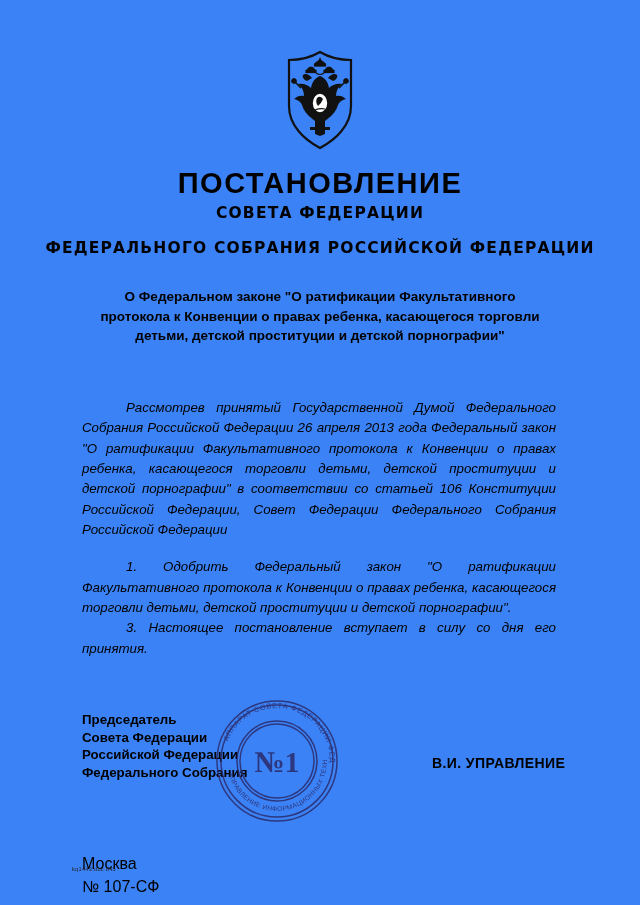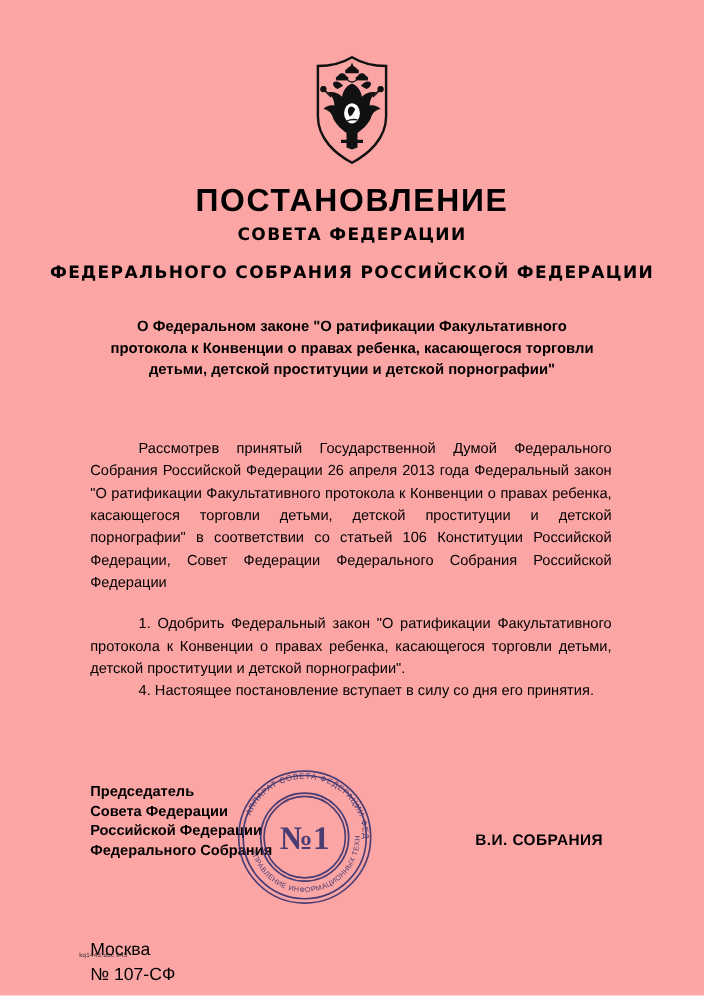--- a/index.html
+++ b/index.html
@@ -12,21 +12,21 @@
     height: 905px;
     font-family: "Liberation Sans", sans-serif;
     color: #000000;
     position: relative;
     overflow: hidden;
   }
   .page {
     position: relative;
     width: 640px;
     height: 905px;
-    background: #fca5a5;
+    background: #3b82f6;
   }
 
   
   .emblem-wrap {
     position: absolute;
     top: 48px;
     left: 0;
     width: 640px;
     text-align: center;
   }
@@ -87,20 +87,21 @@
     top: 398px;
     left: 82px;
     width: 474px;
     font-size: 13.3px;
     line-height: 1.53;
     text-align: justify;
   }
   .body-block p {
     margin: 0;
     text-indent: 44px;
+    font-style: italic;
   }
   .body-block p.no-indent {
     text-indent: 0;
   }
   .gap-para {
     margin-top: 17px !important;
   }
   .spaced {
     letter-spacing: 2.6px;
   }
@@ -203,30 +204,30 @@
     <div class="doc-title">ПОСТАНОВЛЕНИЕ</div>
     <div class="doc-subtitle1">СОВЕТА ФЕДЕРАЦИИ</div>
     <div class="doc-subtitle2">ФЕДЕРАЛЬНОГО СОБРАНИЯ РОССИЙСКОЙ ФЕДЕРАЦИИ</div>
   </div>
 
   <div class="subject">О Федеральном законе "О ратификации Факультативного протокола к Конвенции о правах ребенка, касающегося торговли детьми, детской проституции и детской порнографии"</div>
 
   <div class="body-block">
     <p>Рассмотрев принятый Государственной Думой Федерального Собрания Российской Федерации 26 апреля 2013 года Федеральный закон "О ратификации Факультативного протокола к Конвенции о правах ребенка, касающегося торговли детьми, детской проституции и детской порнографии" в соответствии со статьей 106 Конституции Российской Федерации, Совет Федерации Федерального Собрания Российской Федерации</p>
     <p class="gap-para">1. Одобрить Федеральный закон "О ратификации Факультативного протокола к Конвенции о правах ребенка, касающегося торговли детьми, детской проституции и детской порнографии".</p>
-    <p>4. Настоящее постановление вступает в силу со дня его принятия.</p>
+    <p>3. Настоящее постановление вступает в силу со дня его принятия.</p>
   </div>
 
   <div class="signature">
     <div>Председатель</div>
     <div>Совета Федерации</div>
     <div>Российской Федерации</div>
     <div>Федерального Собрания</div>
   </div>
-  <div class="signer">В.И. СОБРАНИЯ</div>
+  <div class="signer">В.И. УПРАВЛЕНИЕ</div>
 
   <div class="stamp">
     <svg viewBox="0 0 138 138" width="138" height="138" aria-hidden="true">
       <defs>
         <path id="ringTop" d="M 69,69 m -53,0 a 53,53 0 1,1 106,0" fill="none"></path>
         <path id="ringBottom" d="M 69,69 m -50,0 a 50,50 0 1,0 100,0" fill="none"></path>
       </defs>
       <g fill="none" stroke="#2b2b6b" stroke-width="1.5">
         <circle cx="69" cy="69" r="60"></circle>
         <circle cx="69" cy="69" r="56"></circle>

